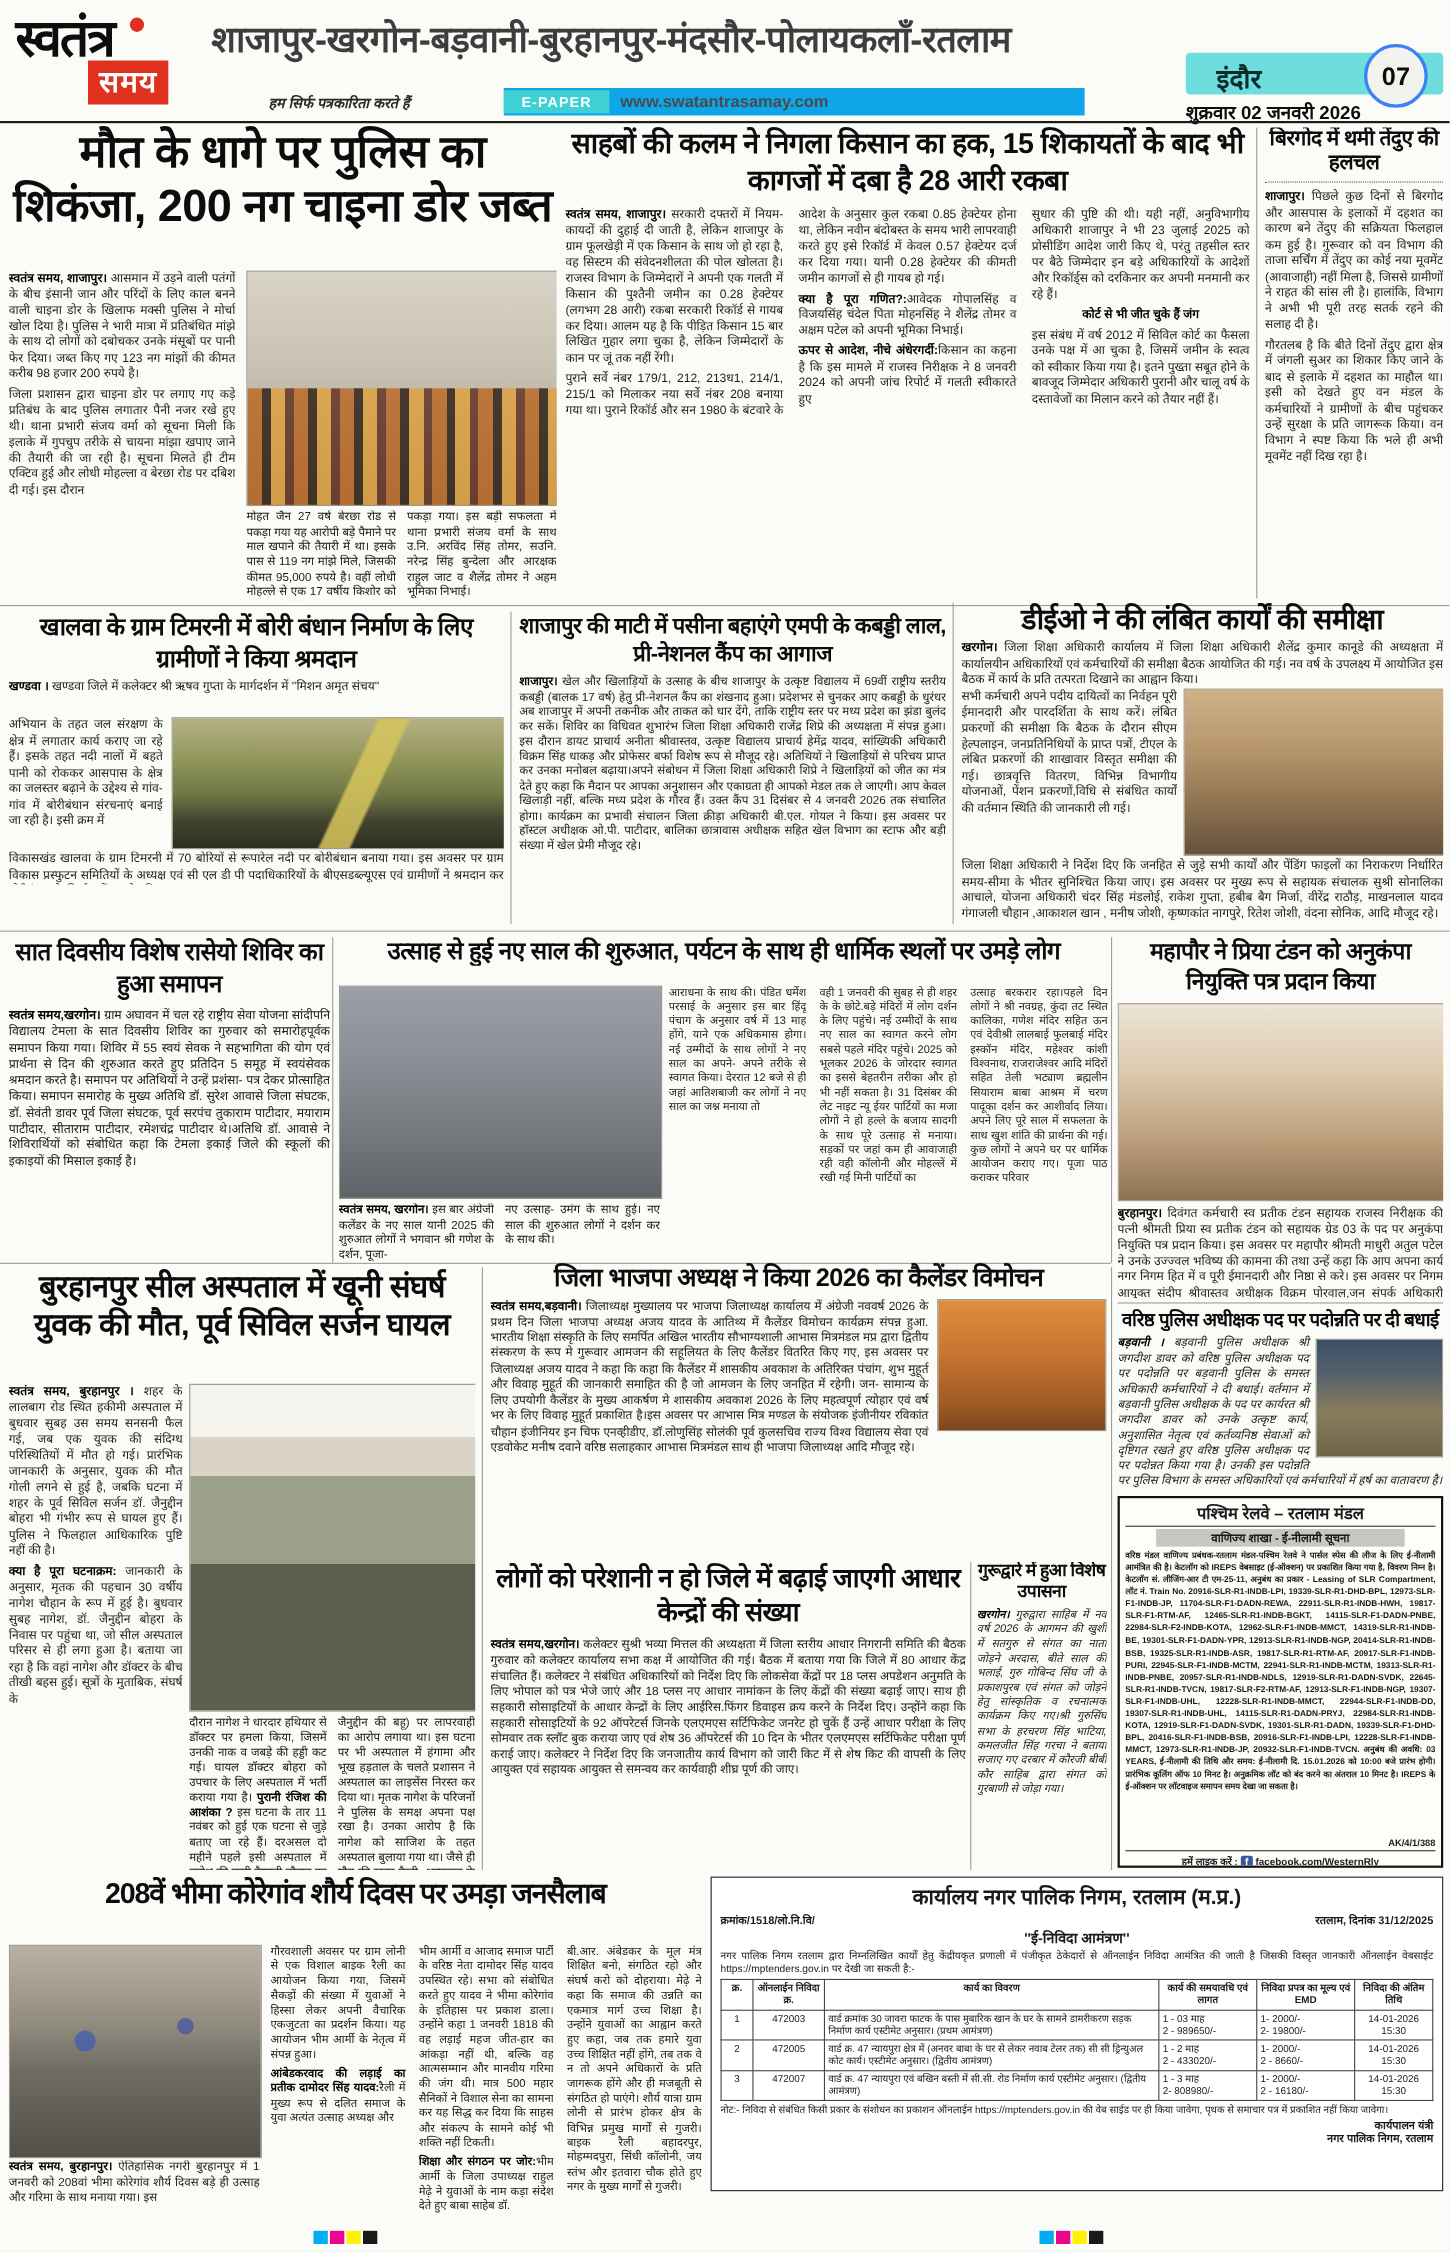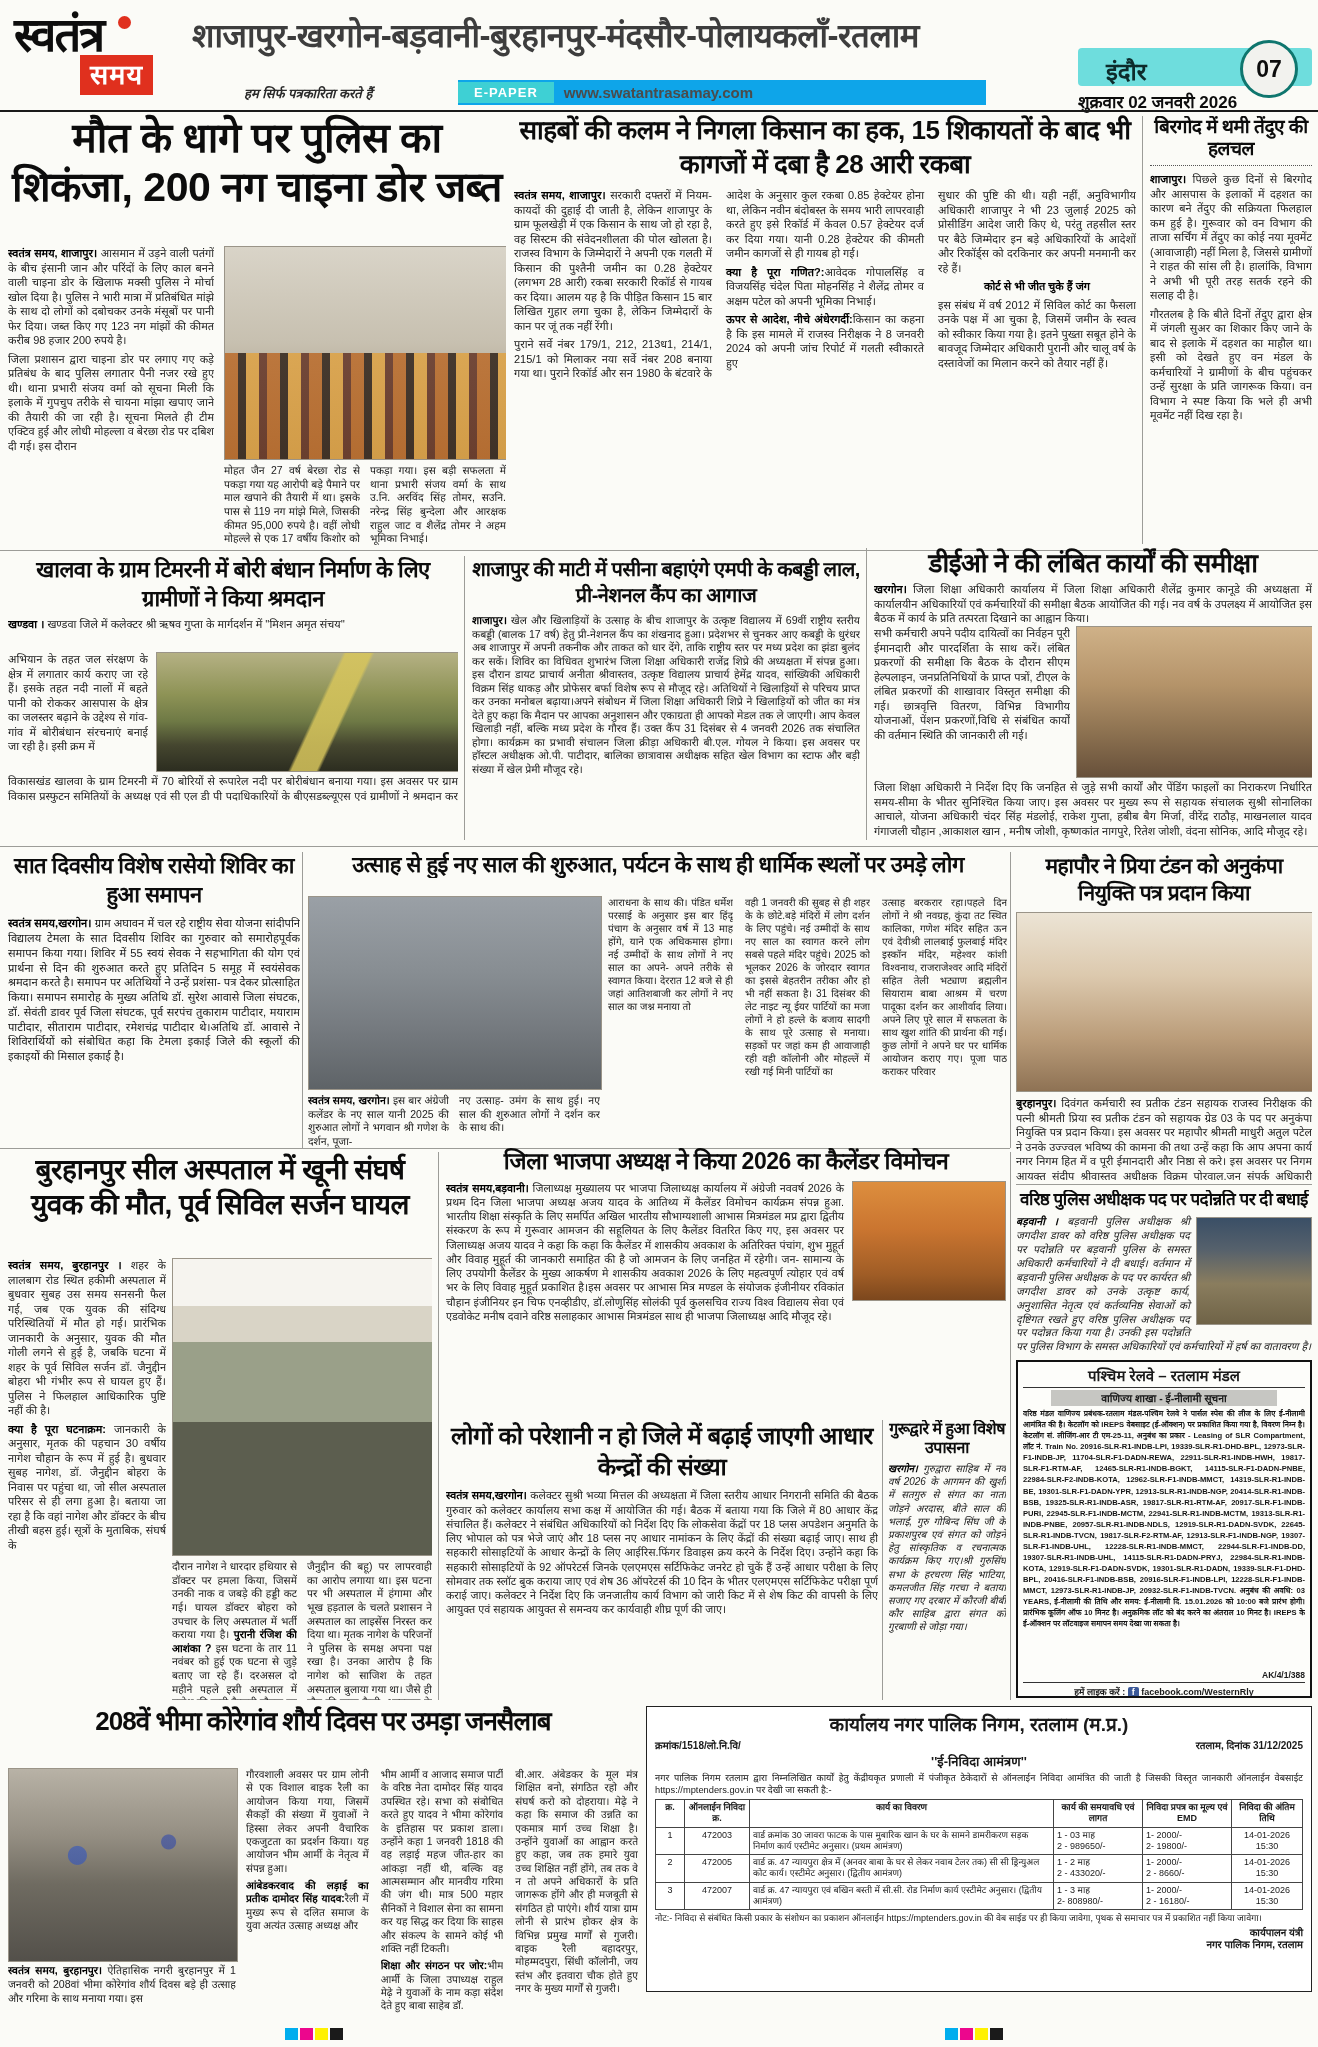--- a/index.html
+++ b/index.html
@@ -58,21 +58,21 @@
 
   <div class="abs" style="left:244px;top:84px;width:210px;font-size:13px;font-style:italic;font-weight:bold;color:#2a2a2a;">हम सिर्फ पत्रकारिता करते हैं</div>
 
   <div class="abs" style="left:458px;top:80px;width:528px;height:25px;background:#0ea5e9;display:flex;align-items:center;">
     <span style="background:#3ed0d4;color:#fff;font-weight:800;font-size:13px;padding:3px 16px;letter-spacing:1px;">E-PAPER</span>
     <span style="font-size:15px;font-weight:bold;color:#4b4b4b;margin-left:10px;">www.swatantrasamay.com</span>
   </div>
 
   <div class="abs" style="left:1078px;top:48px;width:234px;height:38px;background:#6edddd;border-radius:4px;">
     <span style="position:absolute;left:28px;top:6px;font-size:24px;font-weight:800;color:#0d2b2b;">इंदौर</span>
-    <span style="position:absolute;right:14px;top:-8px;width:52px;height:52px;border-radius:50%;background:#f2f2ee;border:3px solid #0f766e;display:flex;align-items:center;justify-content:center;">
+    <span style="position:absolute;right:14px;top:-8px;width:52px;height:52px;border-radius:50%;background:#f2f2ee;border:3px solid #3b82f6;display:flex;align-items:center;justify-content:center;">
       <b style="font-size:23px;color:#0d0d0d;">07</b>
     </span>
   </div>
   <div class="abs" style="left:1078px;top:90px;width:234px;text-align:left;font-size:17px;font-weight:800;color:#0d0d0d;">शुक्रवार 02 जनवरी 2026</div>
 
   <div class="hr" style="left:0;top:110px;width:1318px;height:2px;background:#1a1a1a;"></div>
 
   <div class="story" style="left:8px;top:114px;width:498px;height:432px;">
     <div class="hl" style="font-size:41px;line-height:1.2;">मौत के धागे पर पुलिस का शिकंजा, 200 नग चाइना डोर जब्त</div>
     <div class="bt" style="position:absolute;left:0;top:132px;width:206px;height:300px;overflow:hidden;">

